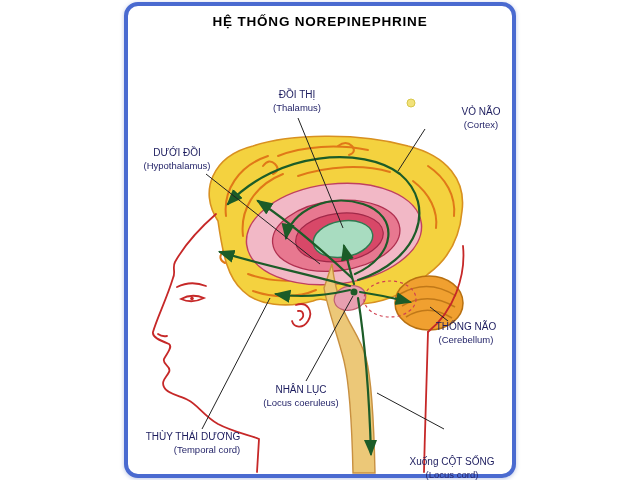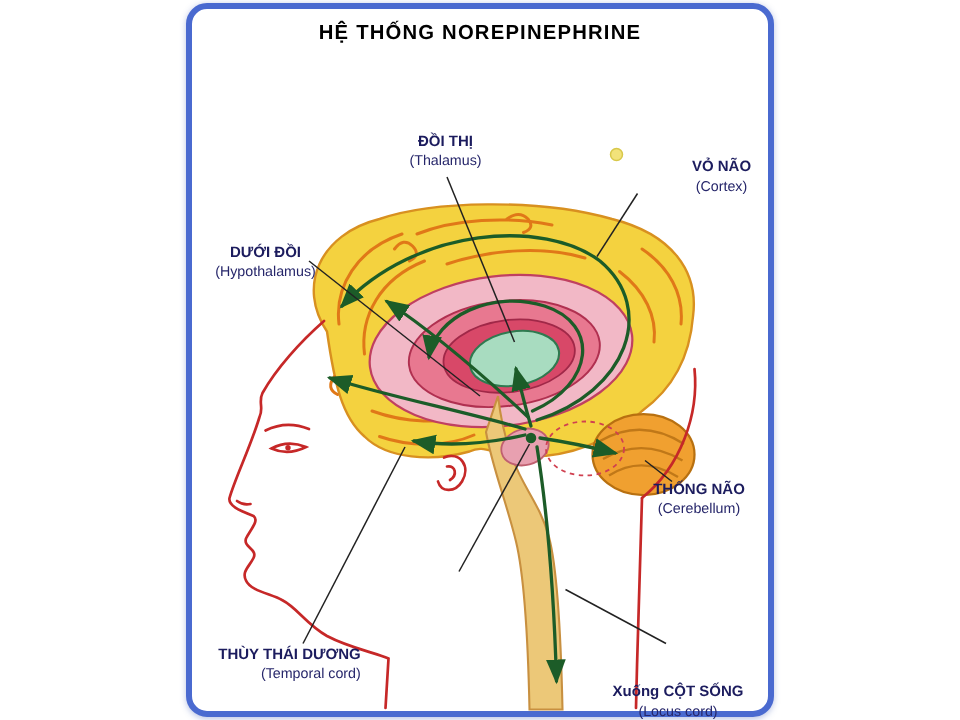--- a/index.html
+++ b/index.html
@@ -7,21 +7,21 @@
        font-family:"Liberation Sans",sans-serif;}
   .slide-frame{position:absolute;left:124px;top:2px;width:392px;height:476px;
        box-sizing:border-box;border:4px solid #4a6ad0;border-radius:14px;
        background:#ffffff;box-shadow:0 1px 4px rgba(60,90,180,.35);}
   .slide-inner{position:relative;width:100%;height:100%;}
   .diagram-svg{position:absolute;left:0;top:0;width:384px;height:468px;}
   .page-title{position:absolute;top:8px;left:0;right:0;text-align:center;
        font-size:13.5px;font-weight:bold;letter-spacing:0.8px;color:#000000;}
   .lbl{position:absolute;transform:translateX(-50%);text-align:center;
        white-space:nowrap;color:#1c1c5e;line-height:1.25;}
-  .lbl .vi{font-size:10px;font-weight:bold;}
+  .lbl .vi{font-size:10px;font-weight:normal;}
   .lbl .en{font-size:9.5px;font-weight:normal;color:#26266a;}
 </style>
 </head>
 <body>
 
 <div class="slide-frame">
   <div class="slide-inner">
 
     <svg class="diagram-svg" viewBox="0 0 384 468">
       <defs>
@@ -122,30 +122,34 @@
     <div class="lbl" style="left:169px;top:83px;">
       <div class="vi">ĐỒI THỊ</div>
       <div class="en">(Thalamus)</div>
     </div>
 
     <div class="lbl" style="left:305px;top:100px;margin-left:48px;">
       <div class="vi">VỎ NÃO</div>
       <div class="en">(Cortex)</div>
     </div>
 
-    <div class="lbl" style="left:49px;top:141px;margin-top:16px;">
+    <div class="lbl" style="left:49px;top:141px;">
       <div class="vi">DƯỚI ĐỒI</div>
       <div class="en">(Hypothalamus)</div>
     </div>
 
     <div class="lbl" style="left:338px;top:315px;">
       <div class="vi">THỐNG NÃO</div>
       <div class="en">(Cerebellum)</div>
     </div>
 
+    <div class="lbl" style="left:173px;top:378px;">
+      <div class="vi">NHÂN LỤC</div>
+      <div class="en">(Locus coeruleus)</div>
+    </div>
 
     <div class="lbl" style="left:65px;top:425px;text-align:right;">
       <div class="vi">THÙY THÁI DƯƠNG</div>
       <div class="en">(Temporal cord)</div>
     </div>
 
     <div class="lbl" style="left:324px;top:450px;">
       <div class="vi">Xuống CỘT SỐNG</div>
       <div class="en">(Locus cord)</div>
     </div>

